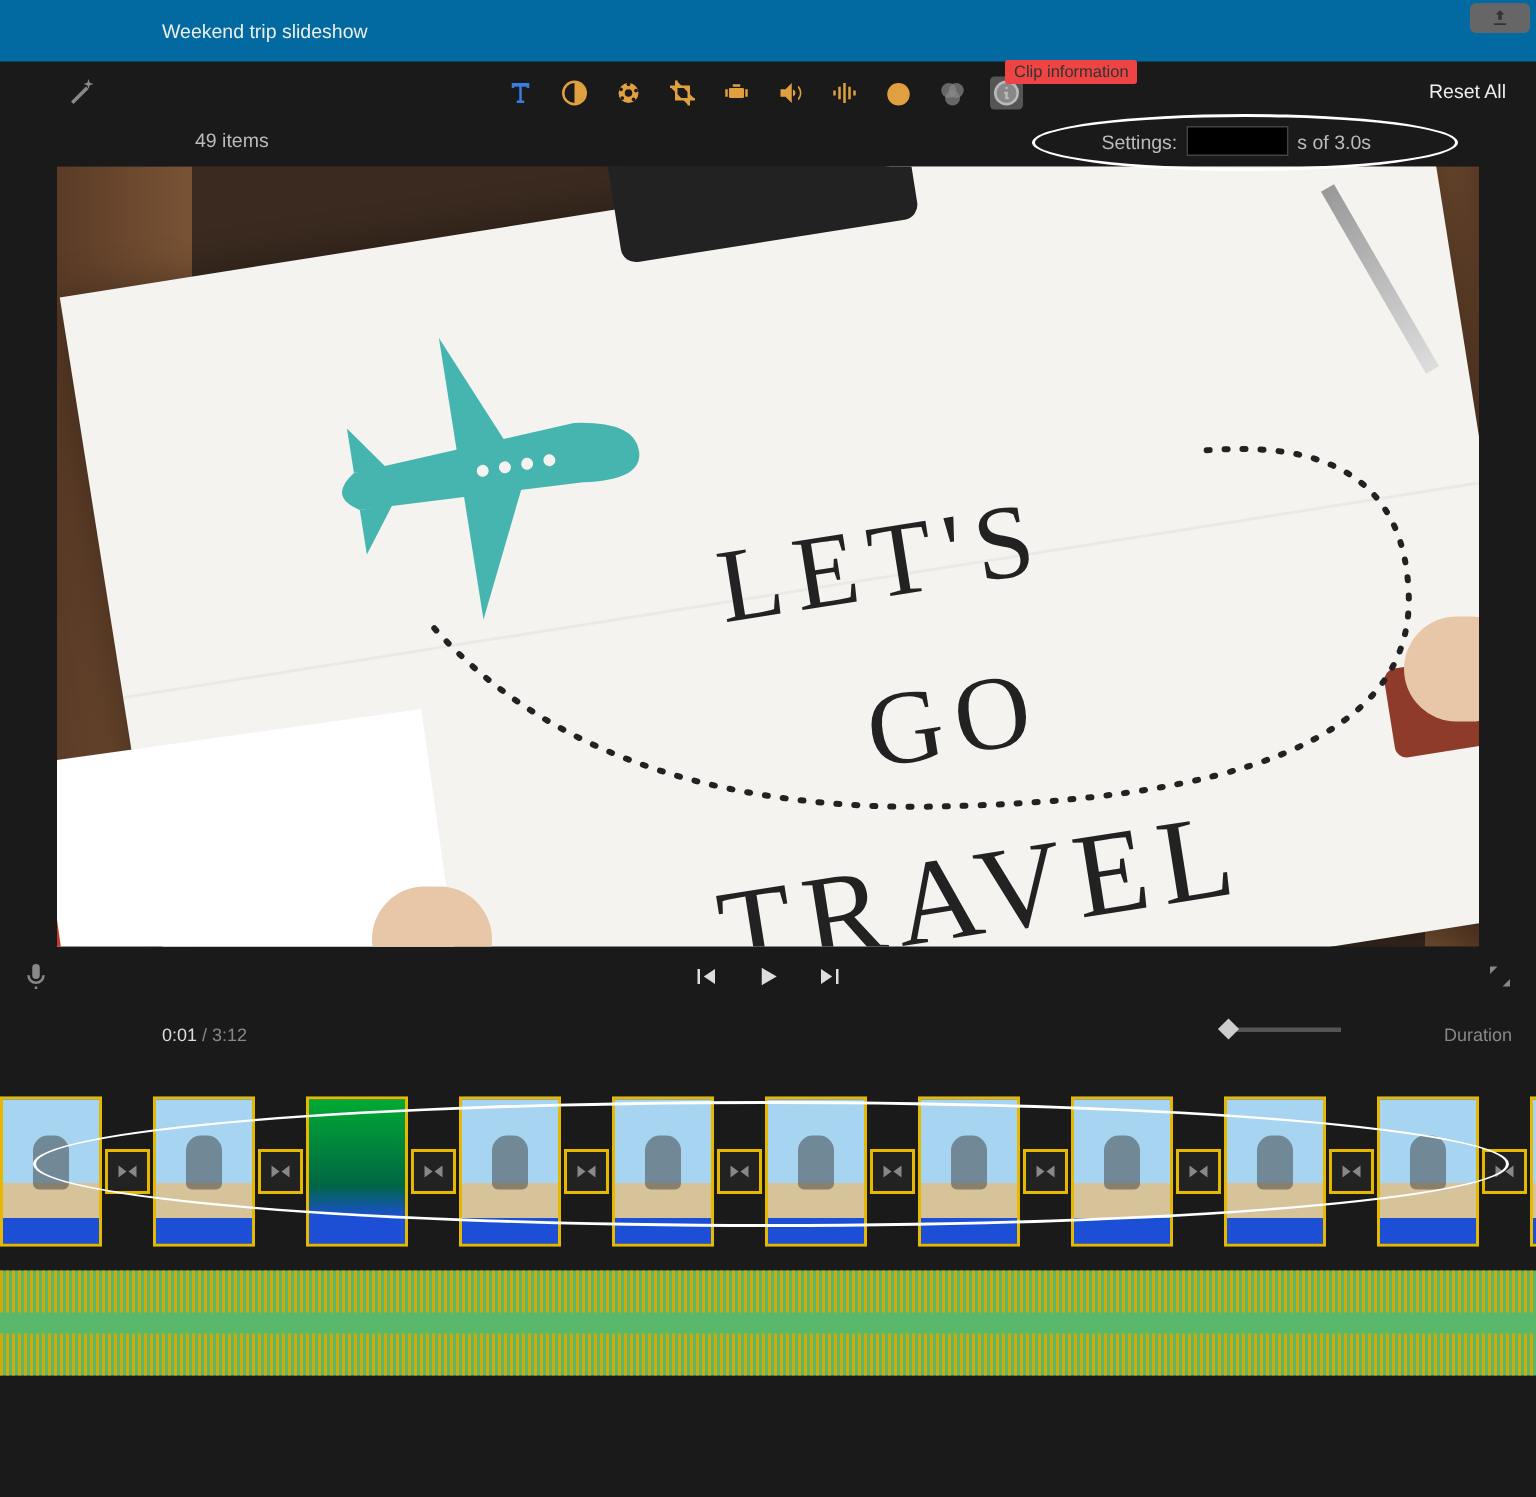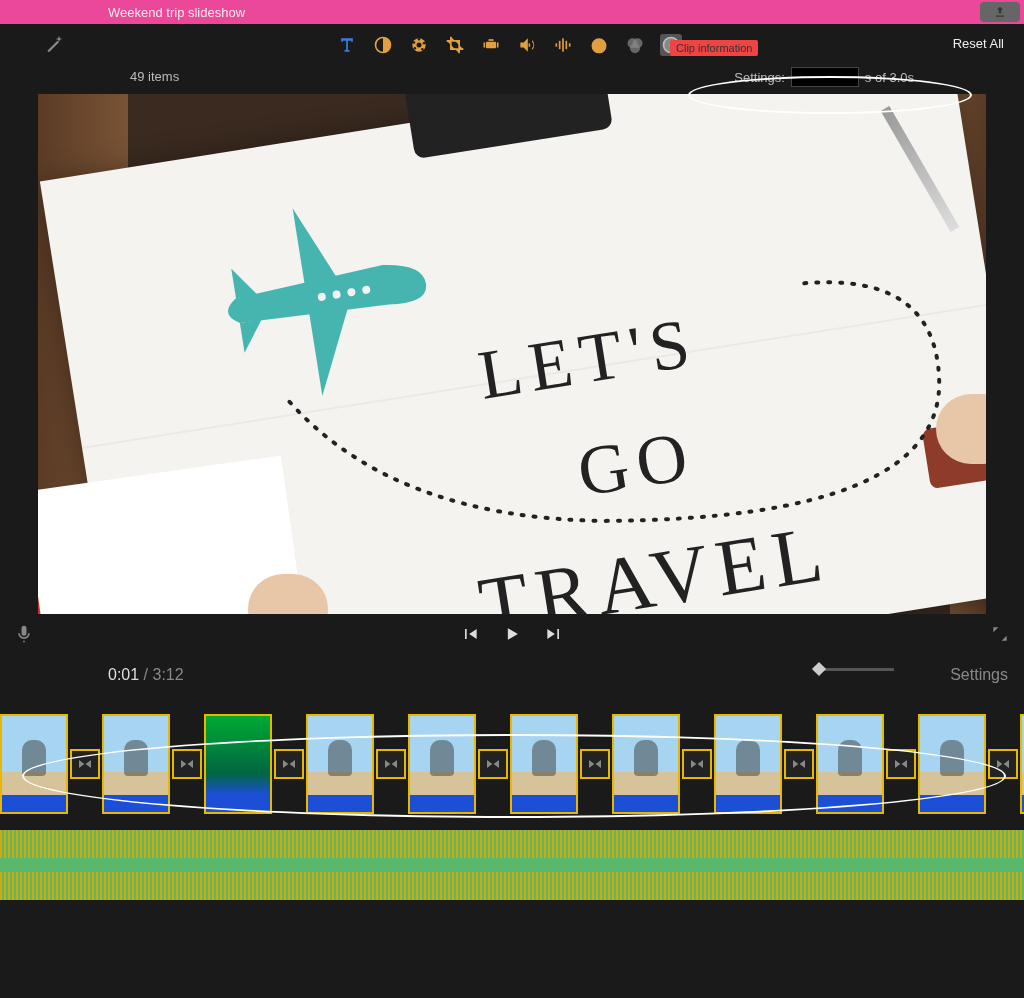--- a/index.html
+++ b/index.html
@@ -1,16 +1,16 @@
 <!DOCTYPE html>
 <html><head>
 <meta charset="utf-8">
 <style>
   html,body{margin:0;padding:0;width:1024px;height:998px;background:#1a1a1a;font-family:-apple-system,"Helvetica Neue",Arial,sans-serif;color:#ccc;overflow:hidden;}
-  .titlebar{height:24px;background:#ec4899;display:flex;align-items:center;padding:0 12px;font-size:13px;color:#eee;position:relative;}
+  .titlebar{height:41px;background:#0369a1;display:flex;align-items:center;padding:0 12px;font-size:13px;color:#eee;position:relative;}
   .titlebar .title{position:absolute;left:108px;}
   .share-box{position:absolute;right:4px;top:2px;width:40px;height:20px;background:#666;border-radius:4px;display:flex;align-items:center;justify-content:center;}
   .share-box svg{width:14px;height:14px;}
   .inspector-bar{height:40px;display:flex;align-items:center;position:relative;}
   .wand{position:absolute;left:44px;top:10px;}
   .tools{position:absolute;left:336px;top:10px;display:flex;gap:14px;align-items:center;}
   .tool{width:22px;height:22px;display:flex;align-items:center;justify-content:center;cursor:pointer;}
   .tool.active{background:#555;border-radius:3px;}
   .reset{position:absolute;right:20px;top:12px;font-size:13px;color:#eee;cursor:pointer;}
   .tooltip{position:absolute;left:670px;top:40px;background:#ef4444;color:#333;font-size:11px;padding:2px 6px;border-radius:2px;z-index:5;}
@@ -35,21 +35,21 @@
   .notebook{position:absolute;left:-20px;bottom:-30px;width:260px;height:170px;background:#fff;border-left:16px solid #c0392b;transform:rotate(-8deg);}
   .stamp{position:absolute;right:-10px;top:330px;width:70px;height:60px;background:#8e3b2a;border-radius:8px;transform:rotate(-9deg);}
   .hand{position:absolute;width:80px;height:70px;background:#e8c7a8;border-radius:40px;}
   .hand.h1{right:-30px;top:300px;}
   .hand.h2{left:210px;bottom:-30px;}
   .pen{position:absolute;right:-4px;top:70px;width:140px;height:10px;background:linear-gradient(90deg,#999,#ddd);transform:rotate(60deg);}
   .camera{position:absolute;left:370px;top:-30px;width:200px;height:80px;background:#222;border-radius:10px;transform:rotate(-9deg);}
   .transport{height:44px;display:flex;align-items:center;justify-content:center;gap:22px;position:relative;}
   .transport .mic{position:absolute;left:14px;}
   .transport .fs{position:absolute;right:14px;}
-  .tl-head{height:30px;position:relative;font-size:16px;color:#888;}
+  .tl-head{height:30px;position:relative;font-size:12px;color:#888;}
   .tl-time{position:absolute;left:108px;top:8px;}
   .tl-time .cur{color:#ddd;}
   .tl-zoom{position:absolute;right:130px;top:10px;display:flex;align-items:center;gap:4px;}
   .zoom-track{width:80px;height:3px;background:#555;position:relative;}
   .zoom-thumb{width:10px;height:10px;background:#ccc;position:absolute;left:0;top:-4px;transform:rotate(45deg);}
   .tl-settings{position:absolute;right:16px;top:8px;color:#888;cursor:pointer;}
   .timeline{position:relative;height:280px;background:#1a1a1a;overflow:hidden;}
   .clips{position:absolute;left:0;top:26px;display:flex;align-items:center;}
   .clip{width:64px;height:96px;border:2px solid #e6b800;background:#345;position:relative;flex:0 0 auto;}
   .clip .thumb{position:absolute;inset:0;background:linear-gradient(180deg,#a7d4f0 0%,#a7d4f0 58%,#d6c39a 58%,#d6c39a 82%,#1c4fd6 82%,#1c4fd6 100%);}
@@ -222,21 +222,21 @@
 
 <div class="tl-head">
   <span class="tl-time">
     <span class="cur">0:01</span> / <span>3:12</span>
   </span>
   <div class="tl-zoom">
     <div class="zoom-track">
         <div class="zoom-thumb"></div>
       </div>
   </div>
-  <span class="tl-settings">Settings</span>
+  <span class="tl-settings">Duration</span>
 </div>
 
 <div class="timeline">
   <div class="clips" id="clips-row">
       <div class="clip">
         <div class="thumb"></div>
         <div class="sil"></div>
       </div>
       <div class="trans">
         <svg viewBox="0 0 24 24">

